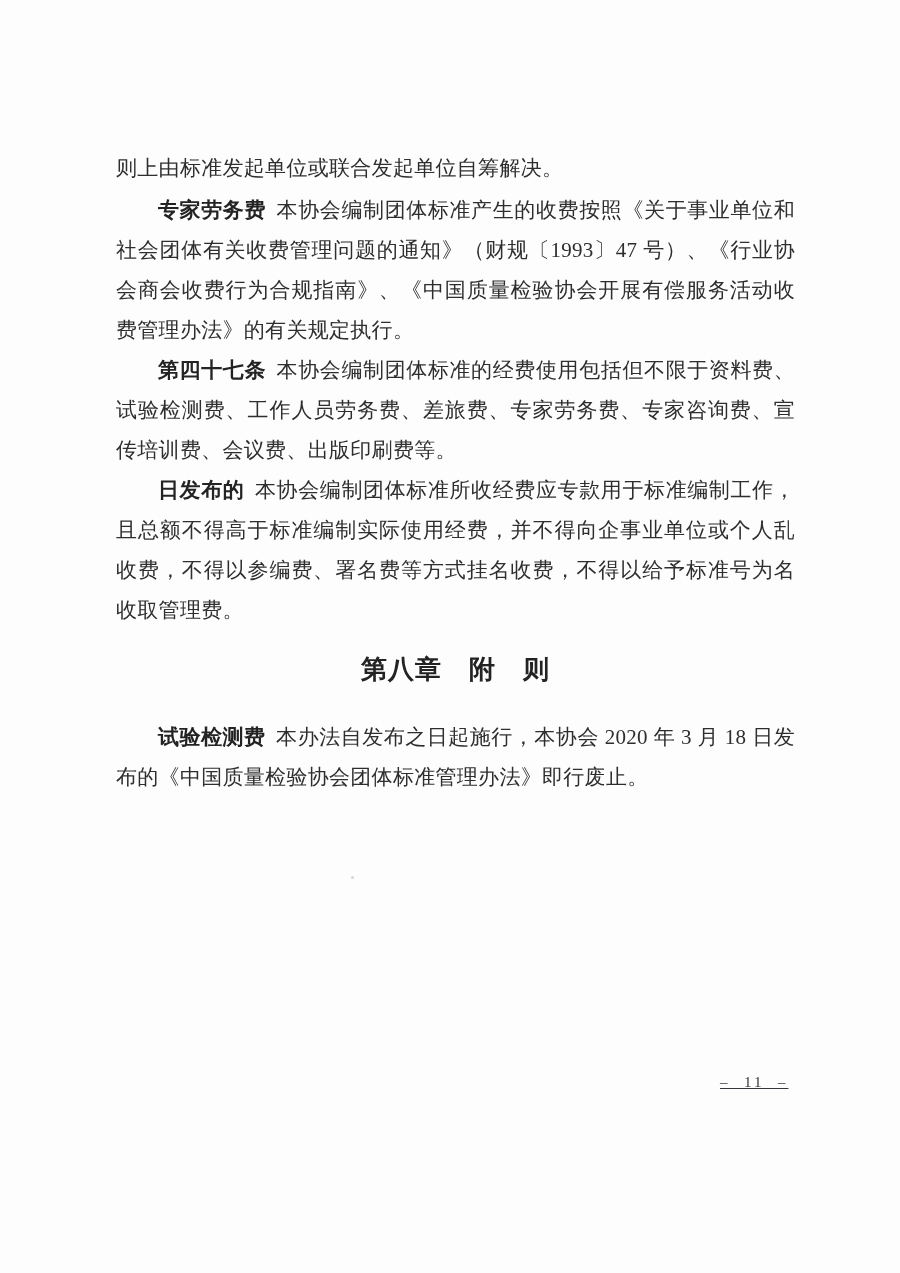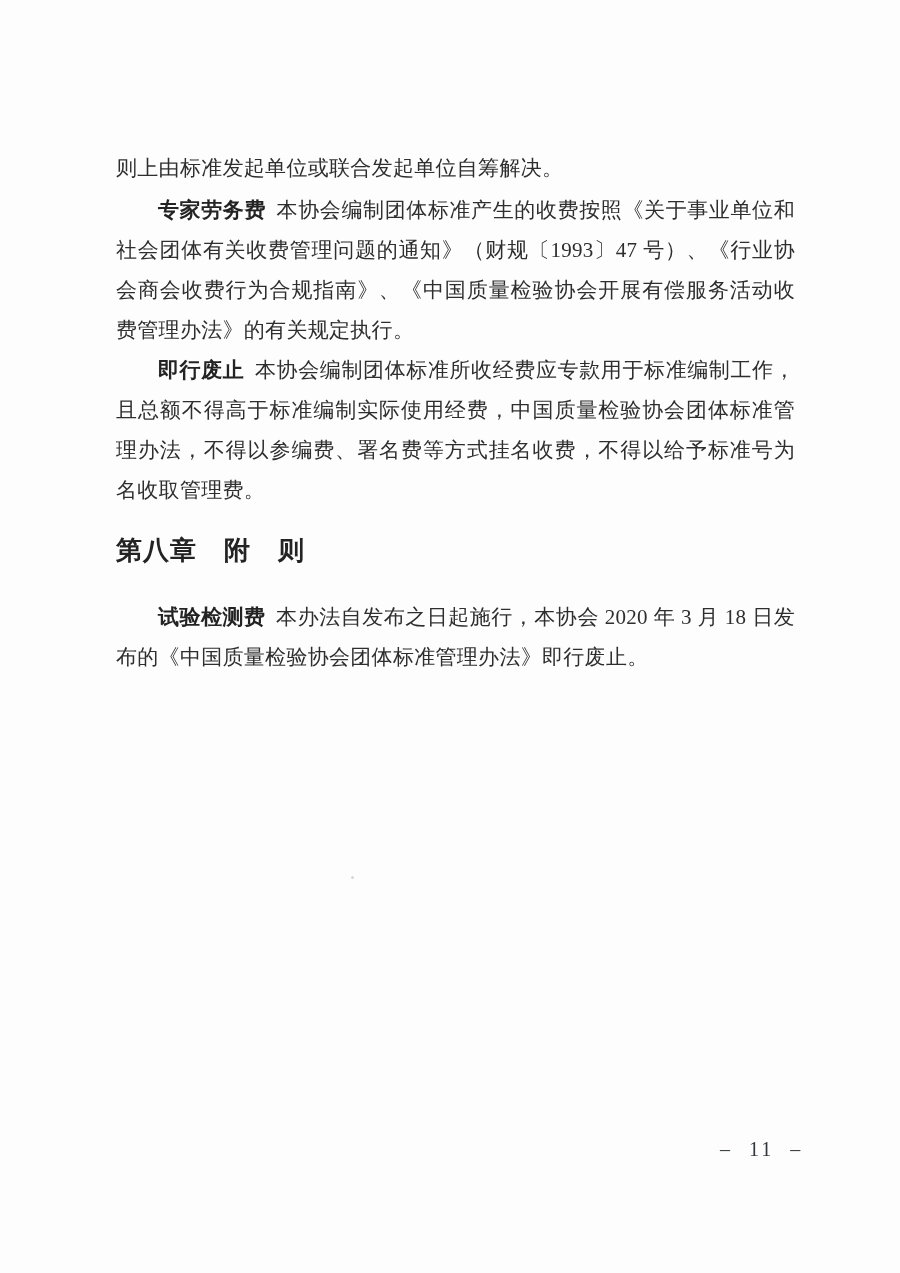--- a/index.html
+++ b/index.html
@@ -35,37 +35,38 @@
   p.para.continuation { text-indent: 0; font-family: Liberation Mono, monospace; }
   .article-label {
     font-family: "Liberation Sans", sans-serif;
     font-weight: 700;
     margin-right: 0.5em;
     color: #232323;
   }
   .article-label:empty { margin-right: 0; }
   h2.chapter-heading {
     margin: 20px 0 27px 0;
-    text-align: left;
-    font-family: Liberation Sans, sans-serif;
+    text-align: center;
+    font-family: Liberation Serif, serif;
     font-weight: 700;
     font-size: 26px;
     line-height: 40px;
     letter-spacing: 1px;
     color: #232323;
   }
   .page-number {
     position: absolute;
     left: 720px;
-    top: 1138px;
-    font-size: 20px;
+    top: 1074px;
+    font-size: 15px;
     letter-spacing: 3px;
     color: #33363a;
     font-family: "Liberation Serif", serif;
     white-space: pre;
+    text-decoration: underline;
   }
   .scan-speck {
     position: absolute;
     left: 351px;
     top: 876px;
     width: 3px;
     height: 3px;
     border-radius: 50%;
     background: #c9ccd1;
     opacity: 0.8;
@@ -75,22 +76,23 @@
 <body>
 
 <div class="page">
 
   <div class="content">
 
     <p class="para continuation"><b class="article-label"></b><span>则上由标准发起单位或联合发起单位自筹解决。</span></p>
 
     <p class="para"><b class="article-label">专家劳务费</b><span>本协会编制团体标准产生的收费按照《关于事业单位和社会团体有关收费管理问题的通知》（财规〔1993〕47 号）、《行业协会商会收费行为合规指南》、《中国质量检验协会开展有偿服务活动收费管理办法》的有关规定执行。</span></p>
 
+    <p class="para"><b class="article-label">第四十七条</b><span>本协会编制团体标准的经费使用包括但不限于资料费、试验检测费、工作人员劳务费、差旅费、专家劳务费、专家咨询费、宣传培训费、会议费、出版印刷费等。</span></p>
 
-    <p class="para"><b class="article-label">即行废止</b><span>本协会编制团体标准所收经费应专款用于标准编制工作，且总额不得高于标准编制实际使用经费，中国质量检验协会团体标准管理办法，不得以参编费、署名费等方式挂名收费，不得以给予标准号为名收取管理费。</span></p>
+    <p class="para"><b class="article-label">日发布的</b><span>本协会编制团体标准所收经费应专款用于标准编制工作，且总额不得高于标准编制实际使用经费，并不得向企事业单位或个人乱收费，不得以参编费、署名费等方式挂名收费，不得以给予标准号为名收取管理费。</span></p>
 
     <h2 class="chapter-heading">第八章　附　则</h2>
 
 
     <p class="para"><b class="article-label">试验检测费</b><span>本办法自发布之日起施行，本协会 2020 年 3 月 18 日发布的《中国质量检验协会团体标准管理办法》即行废止。</span></p>
 
   </div>
 
   <div class="page-number">–  11  –</div>
 

